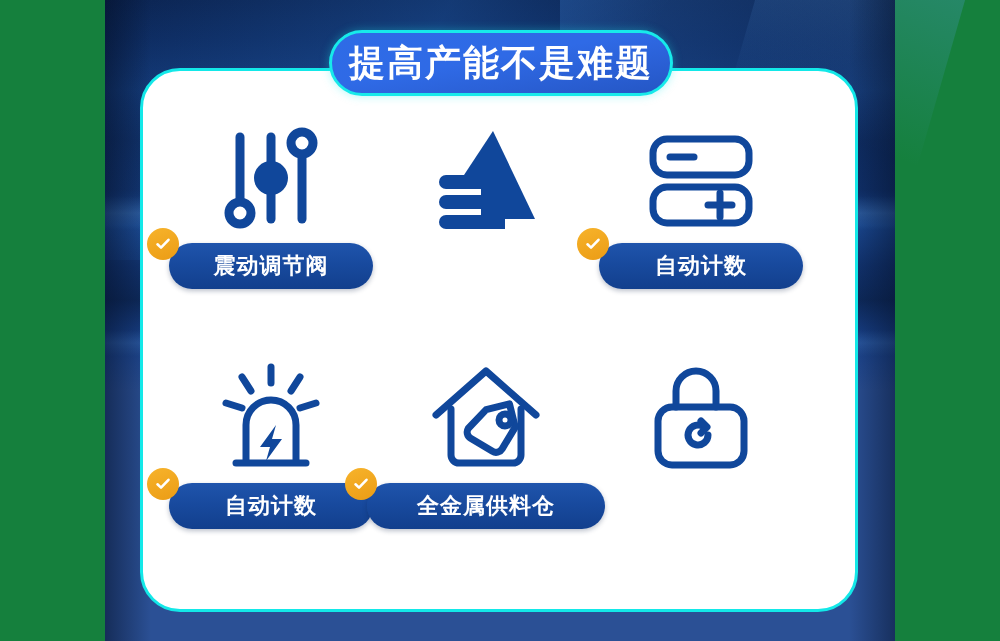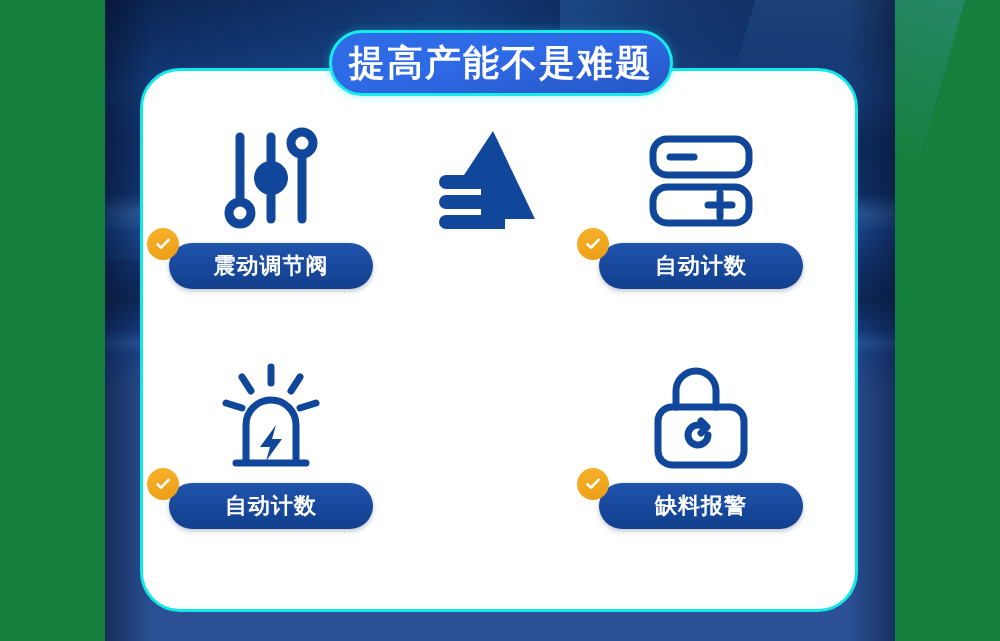--- a/index.html
+++ b/index.html
@@ -227,38 +227,50 @@
           <span class="check-badge">
             <svg width="18" height="18" viewBox="0 0 18 18">
               <path d="M3.5 9.3 L7 12.6 L14.5 4.8" stroke="#ffffff" stroke-width="2.6" fill="none" stroke-linecap="round" stroke-linejoin="round"></path>
             </svg>
           </span>
           <span class="label-text">自动计数</span>
         </div>
       </div>
     </div>
 
+    <div class="cell c4">
+      <div class="icon-wrap">
+        <svg width="110" height="110" viewBox="0 0 110 110">
+          <g stroke="#10479b" stroke-width="7" stroke-linecap="round" stroke-linejoin="round" fill="none">
+            <path d="M5 52 L55 8 L105 52"></path>
+            <path d="M20 46 V92 a8 8 0 0 0 8 8 H82 a8 8 0 0 0 8 -8 V46"></path>
+            <path d="M60 46 L84 46 L84 70 L66 88 a7 7 0 0 1 -10 0 L38 70 a7 7 0 0 1 0 -10 Z" transform="rotate(-14 60 66)"></path>
+            <circle cx="74" cy="57" r="6"></circle>
+          </g>
+        </svg>
+      </div>
+      <div class="label-wrap">
+        <div class="label-pill wide">
+          <span class="check-badge">
+            <svg width="18" height="18" viewBox="0 0 18 18">
+              <path d="M3.5 9.3 L7 12.6 L14.5 4.8" stroke="#ffffff" stroke-width="2.6" fill="none" stroke-linecap="round" stroke-linejoin="round"></path>
+            </svg>
+          </span>
+          <span class="label-text">全金属供料仓</span>
+        </div>
+      </div>
+    </div>
 
     <div class="cell c5">
       <div class="icon-wrap">
         <svg width="110" height="110" viewBox="0 0 110 110">
           <g stroke="#10479b" stroke-width="7" stroke-linecap="round" fill="none">
             <path d="M30 44 V28 a20 20 0 0 1 40 0 V44"></path>
             <rect x="12" y="44" width="86" height="58" rx="14"></rect>
             <path d="M62 72 a10 10 0 1 1 -4 -8"></path>
             <path d="M55 58 L61 64 L55 70" stroke-linejoin="round"></path>
           </g>
         </svg>
       </div>
-      <div class="label-wrap">
-        <div class="label-pill">
-          <span class="check-badge">
-            <svg width="18" height="18" viewBox="0 0 18 18">
-              <path d="M3.5 9.3 L7 12.6 L14.5 4.8" stroke="#ffffff" stroke-width="2.6" fill="none" stroke-linecap="round" stroke-linejoin="round"></path>
-            </svg>
-          </span>
-          <span class="label-text">缺料报警</span>
-        </div>
-      </div>
     </div>
 
   </div>
 </div>
 
 </body></html>

